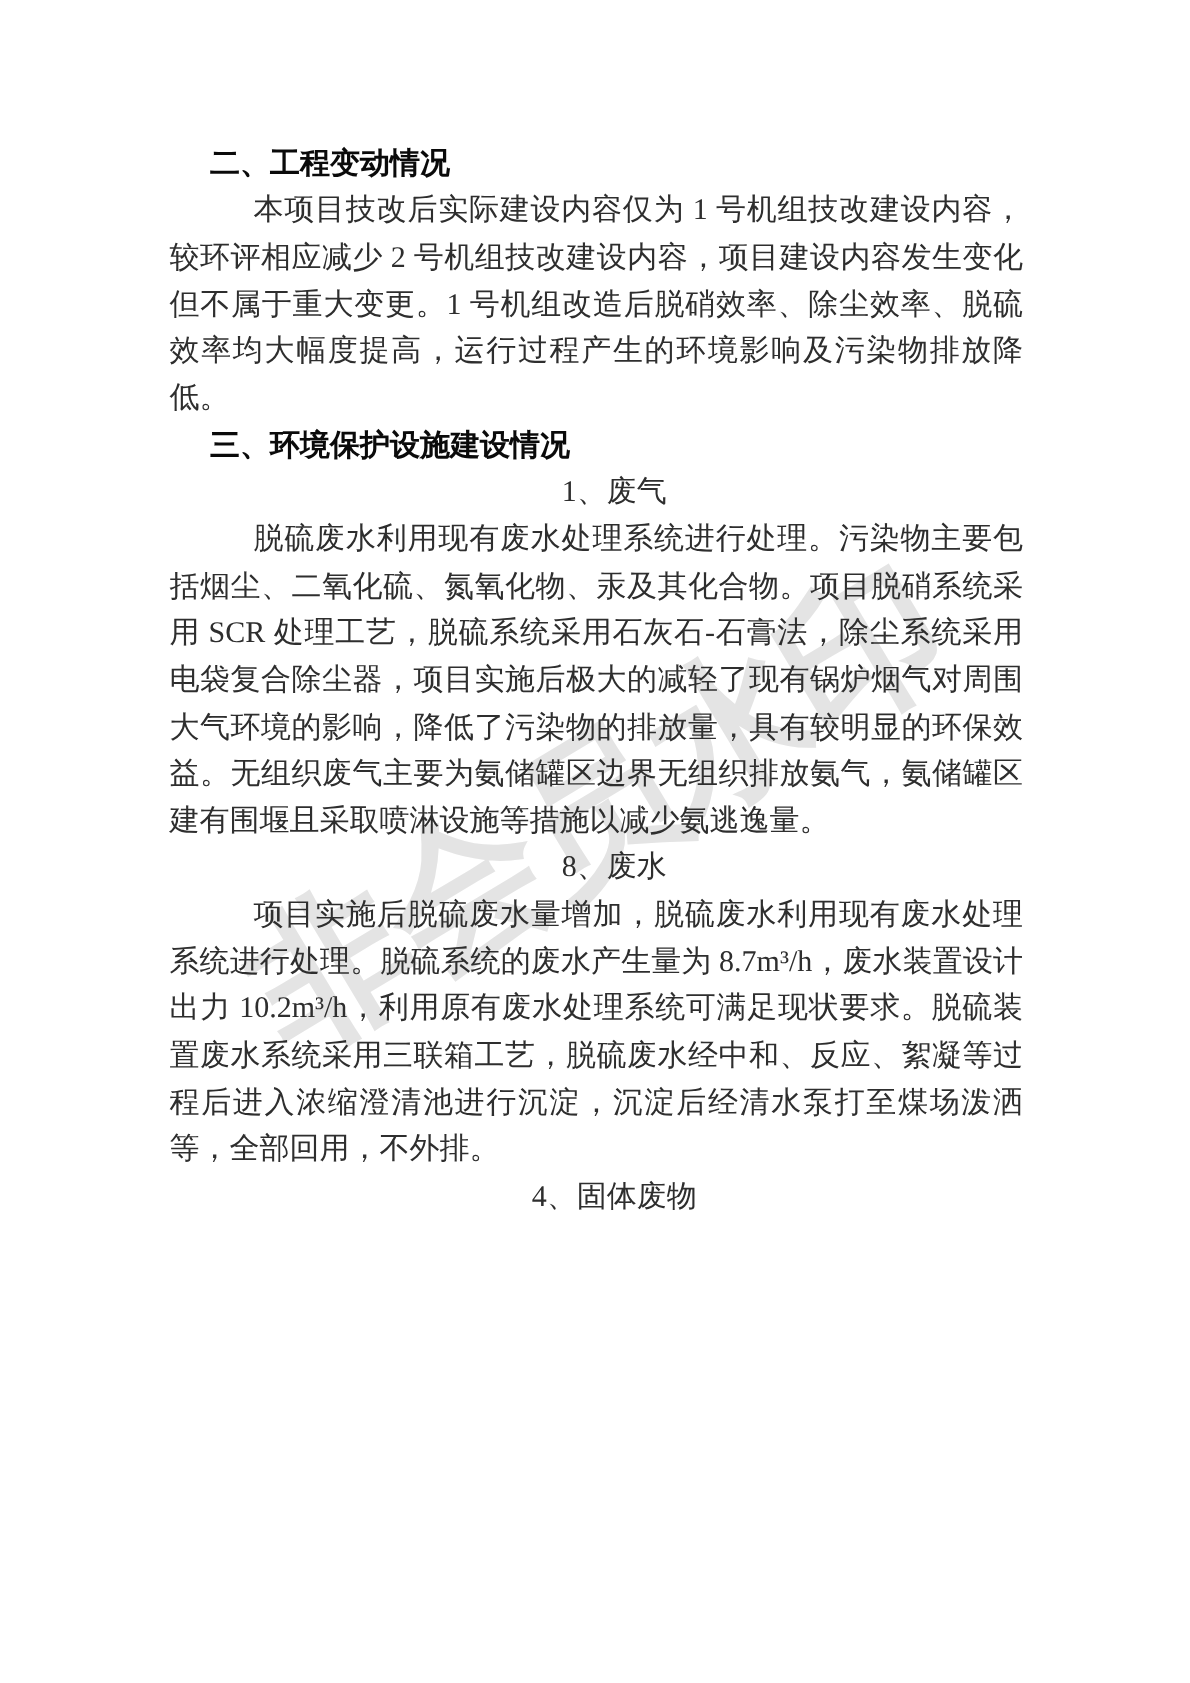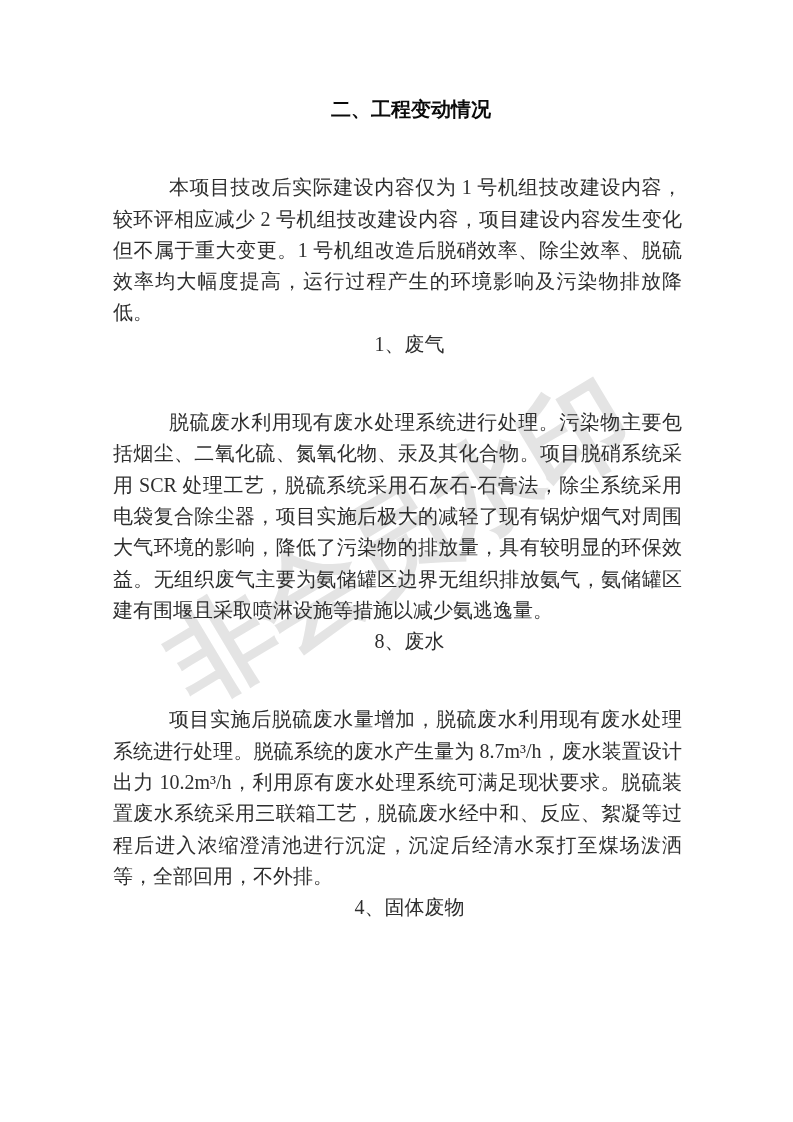--- a/index.html
+++ b/index.html
@@ -51,37 +51,38 @@
   }
   .content p {
     margin: 0;
     padding: 0;
   }
   p.heading {
     font-family: "Liberation Sans", sans-serif;
     font-weight: bold;
     color: #0a0a0a;
     text-indent: 1.35em;
-    text-align: center;
+    text-align: left;
   }
   p.subheading {
     text-indent: 0;
     text-align: center;
     margin-left: 24px;
   }
-  p.body       { text-indent: 2.8em; margin-top: 47px; }
+  p.body       { text-indent: 2.8em; }
   p.body-first { text-indent: 0; }
 </style>
 </head>
 <body>
 
 <div class="page">
   <div class="watermark">非会员水印</div>
   <div class="content" id="content">
       <p class="heading">二、工程变动情况</p>
       <p class="body">本项目技改后实际建设内容仅为 1 号机组技改建设内容，较环评相应减少 2 号机组技改建设内容，项目建设内容发生变化但不属于重大变更。1 号机组改造后脱硝效率、除尘效率、脱硫效率均大幅度提高，运行过程产生的环境影响及污染物排放降低。</p>
+      <p class="heading">三、环境保护设施建设情况</p>
       <p class="subheading">1、废气</p>
       <p class="body">脱硫废水利用现有废水处理系统进行处理。污染物主要包括烟尘、二氧化硫、氮氧化物、汞及其化合物。项目脱硝系统采用 SCR 处理工艺，脱硫系统采用石灰石-石膏法，除尘系统采用电袋复合除尘器，项目实施后极大的减轻了现有锅炉烟气对周围大气环境的影响，降低了污染物的排放量，具有较明显的环保效益。无组织废气主要为氨储罐区边界无组织排放氨气，氨储罐区建有围堰且采取喷淋设施等措施以减少氨逃逸量。</p>
       <p class="subheading">8、废水</p>
       <p class="body">项目实施后脱硫废水量增加，脱硫废水利用现有废水处理系统进行处理。脱硫系统的废水产生量为 8.7m³/h，废水装置设计出力 10.2m³/h，利用原有废水处理系统可满足现状要求。脱硫装置废水系统采用三联箱工艺，脱硫废水经中和、反应、絮凝等过程后进入浓缩澄清池进行沉淀，沉淀后经清水泵打至煤场泼洒等，全部回用，不外排。</p>
       <p class="subheading">4、固体废物</p>
     </div>
 </div>
 
 </body></html>

